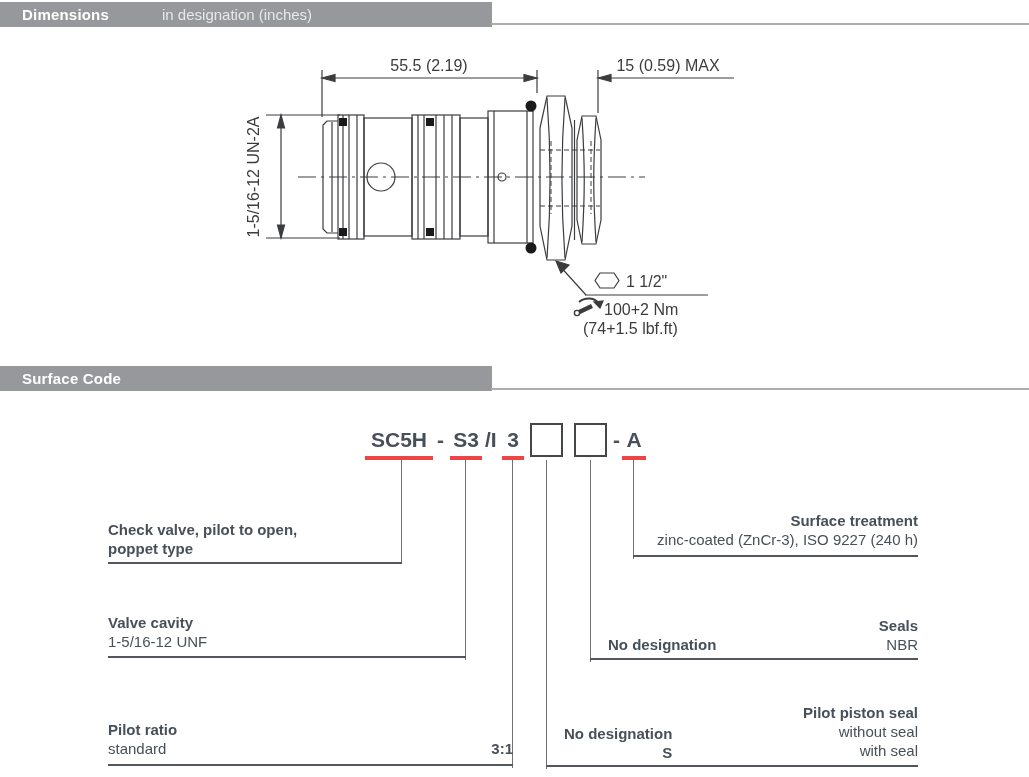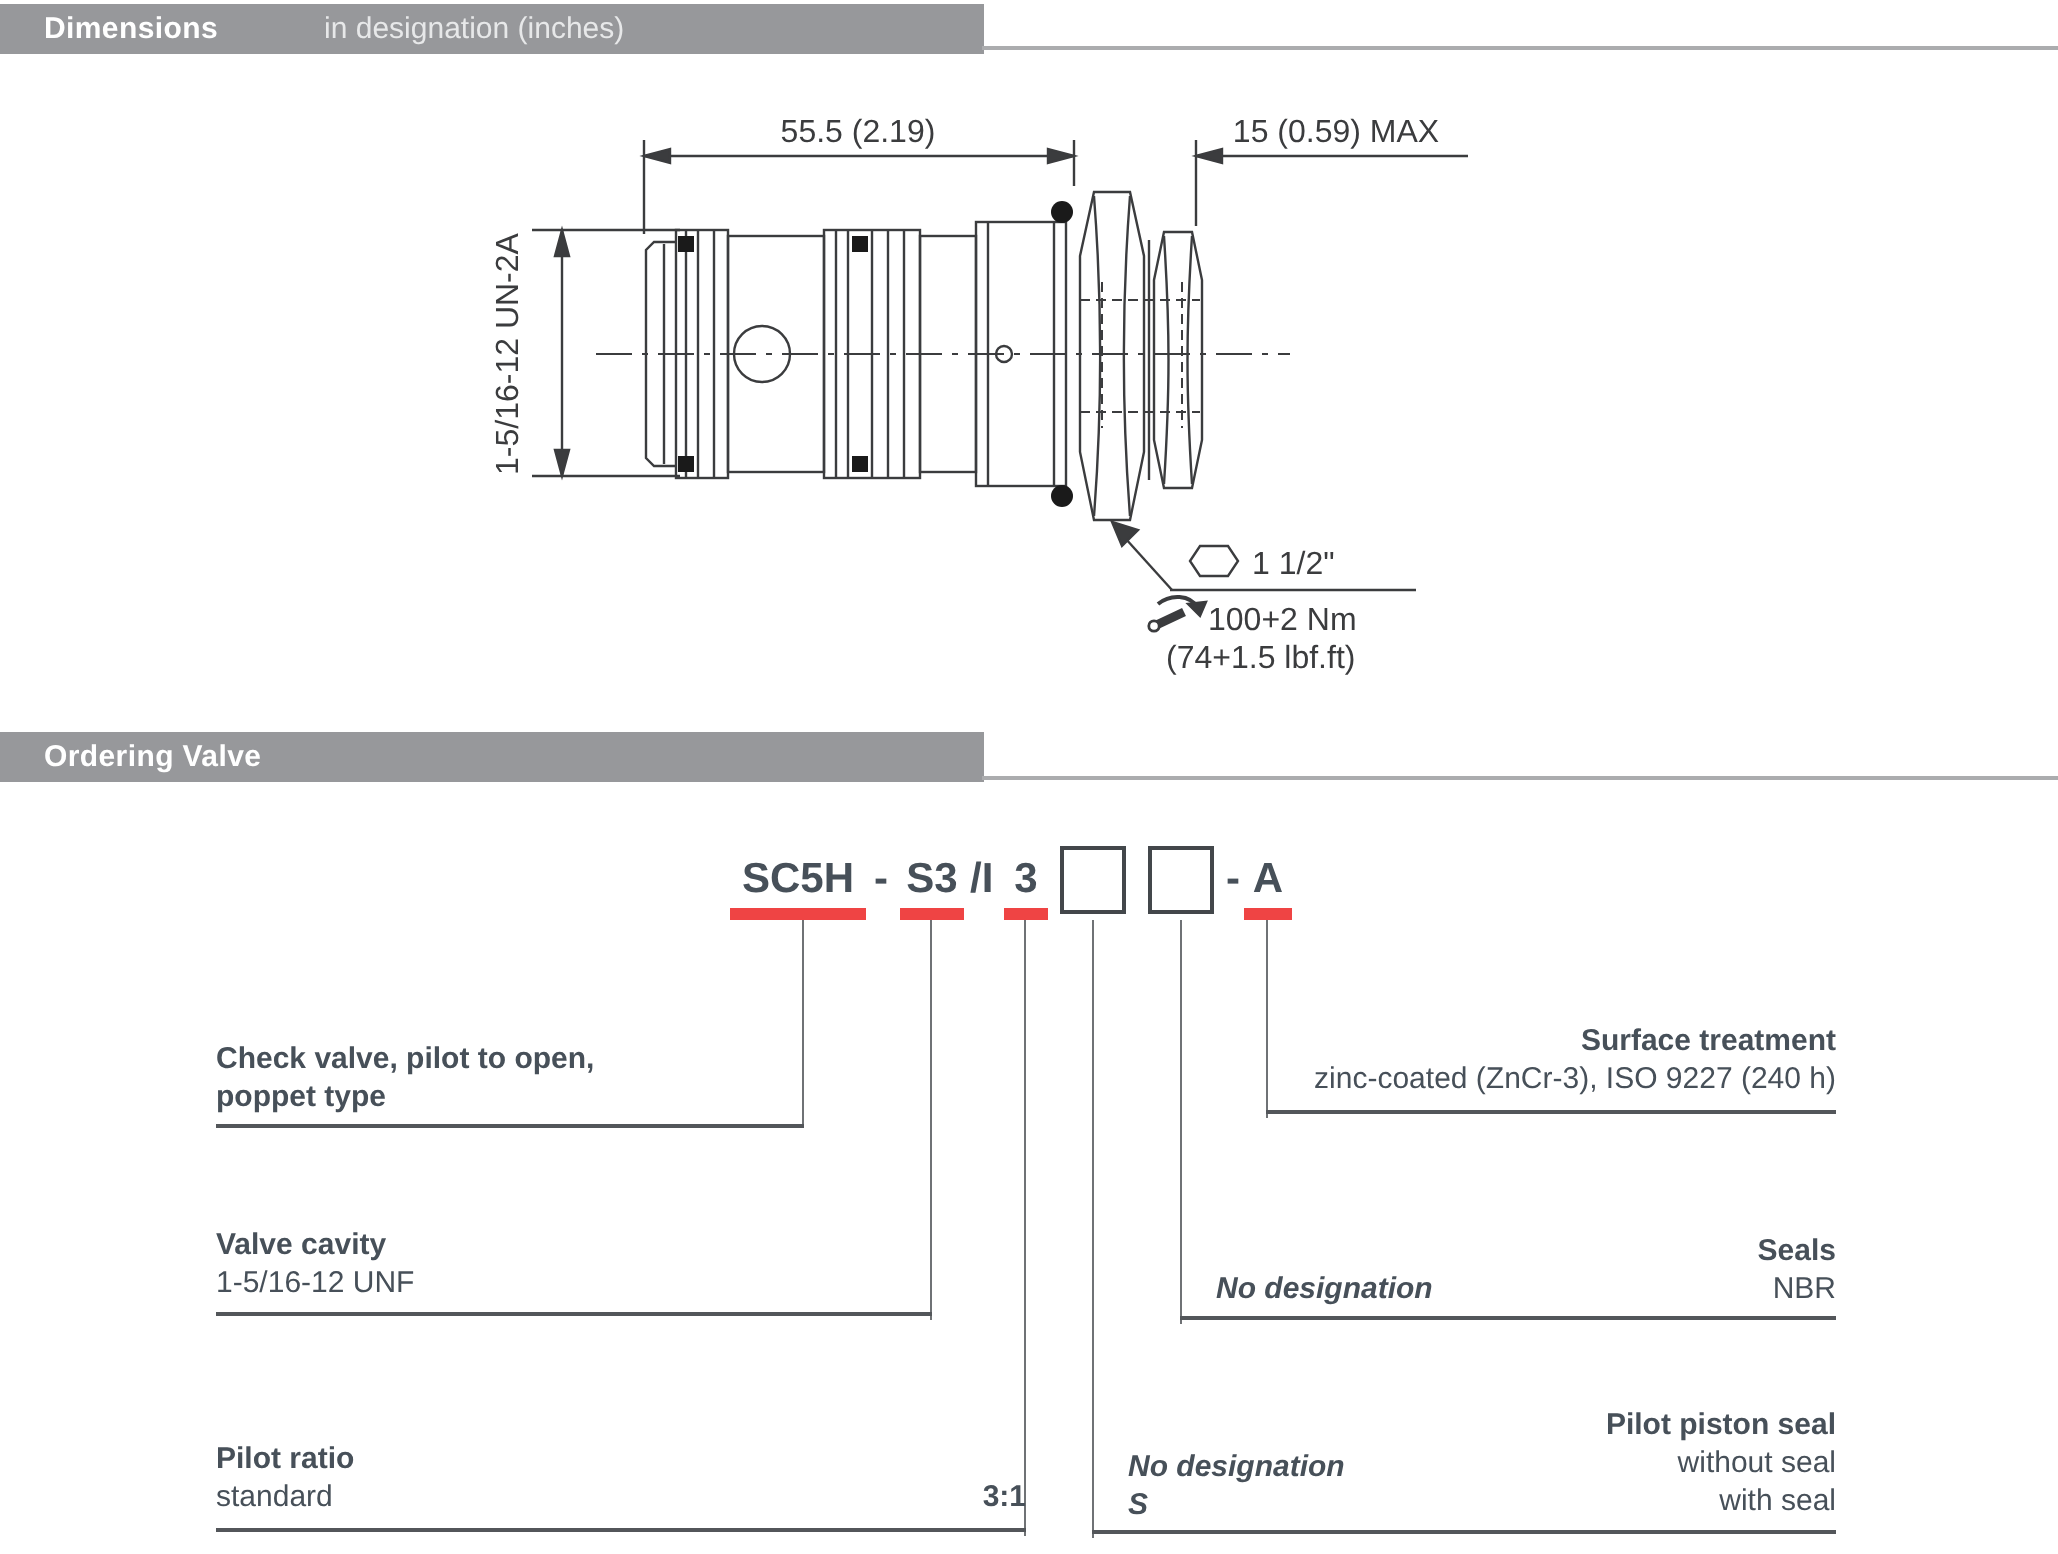--- a/index.html
+++ b/index.html
@@ -8,32 +8,32 @@
   
   .bar{position:absolute;left:0;width:492px;height:25px;background:#97989b;color:#fff;
        display:flex;align-items:center;padding-left:22px;box-sizing:border-box;font-size:15px;}
   .bar .title{font-weight:bold;margin-right:7px;letter-spacing:.2px;}
   .bar .subtitle{color:#e7e8e9;font-weight:normal;}
   .bar-line{position:absolute;left:491px;width:538px;height:2px;background:#abacae;}
   
   #code-row{position:absolute;left:360px;top:423px;width:320px;height:40px;
             font-size:21px;font-weight:bold;color:#475059;}
   #code-row span{position:absolute;top:0;line-height:34px;white-space:nowrap;}
-  .useg{height:37px;box-sizing:border-box;border-bottom:6px solid #ef4444;text-align:center;}
+  .useg{height:37px;box-sizing:border-box;border-bottom:4px solid #ef4444;text-align:center;}
   .cbox{position:absolute;top:1px;width:33px;height:34px;border:2px solid #43474b;
         box-sizing:border-box;background:#fff;}
   
   .vline{position:absolute;width:1px;background:#6f7275;}
   
   .blk{position:absolute;border-bottom:2px solid #53565a;font-size:15px;line-height:19px;
        box-sizing:border-box;}
   .blk .bold{font-weight:bold;}
   .blk.right{text-align:right;}
   .row-split{display:flex;justify-content:space-between;}
-  .abs-left{position:absolute;left:18px;bottom:4px;font-weight:bold;text-align:left;font-style:italic;}
+  .abs-left{position:absolute;left:18px;bottom:4px;font-weight:bold;text-align:right;}
   
   #drawing{position:absolute;left:0;top:0;}
   #drawing text{font-family:"Liberation Sans",sans-serif;fill:#3b3c3e;font-size:16px;}
 </style>
 </head>
 <body>
 
 <div id="page">
 
   <div class="bar" style="top:2px;gap:46px;">
@@ -134,21 +134,21 @@
 
     <text x="429" y="71" text-anchor="middle">55.5 (2.19)</text>
     <text x="668" y="71" text-anchor="middle">15 (0.59) MAX</text>
     <text x="259" y="177" text-anchor="middle" transform="rotate(-90 259 177)">1-5/16-12 UN-2A</text>
     <text x="626" y="287">1 1/2"</text>
     <text x="604" y="315">100+2 Nm</text>
     <text x="583" y="334">(74+1.5 lbf.ft)</text>
   </svg>
 
   <div class="bar" style="top:366px;">
-    <span class="title">Ordering Valve</span>
+    <span class="title">Surface Code</span>
   </div>
   <div class="bar-line" style="top:388px;"></div>
 
   <div id="code-row">
     <span class="useg" style="left:5px;width:68px;">SC5H</span>
     <span style="left:77px;">-</span>
     <span class="useg" style="left:90px;width:32px;">S3</span>
     <span style="left:125px;">/I</span>
     <span class="useg" style="left:142px;width:22px;">3</span>
     <span class="cbox" style="left:170px;"></span>

